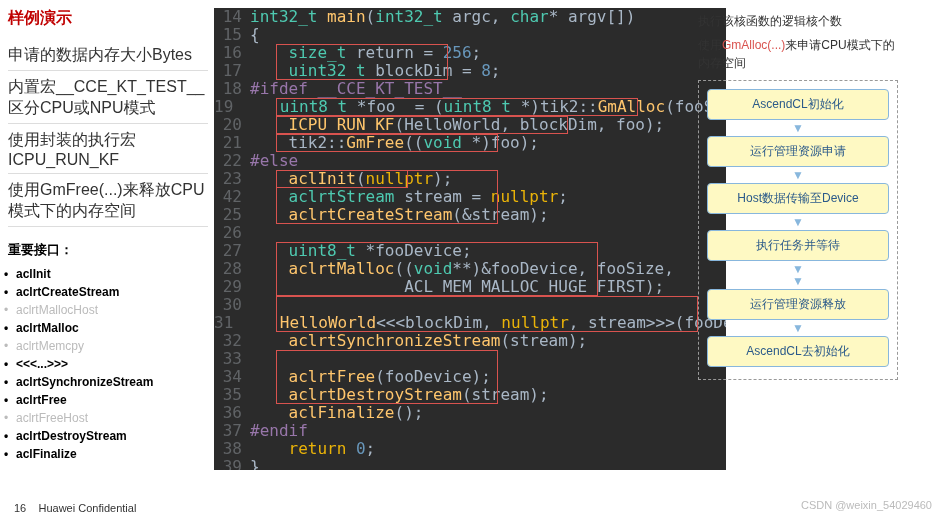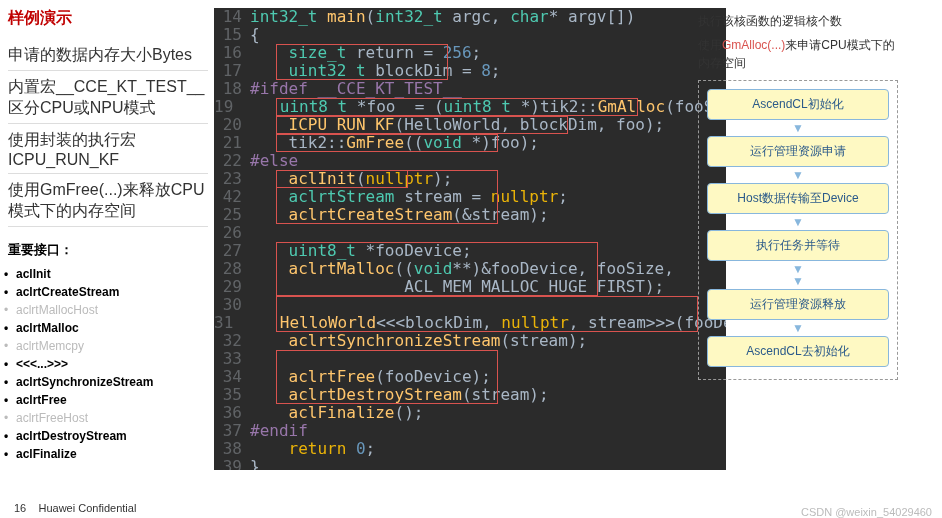--- a/index.html
+++ b/index.html
@@ -23,21 +23,21 @@
 .pre{color:#9876aa}
 .op{color:#a9b7c6}
 .framebox{position:absolute;border:1px solid #d9534f;pointer-events:none}
 .right-panel{position:absolute;left:698px;top:12px;width:200px}
 .note{font-size:12px;color:#333;margin-bottom:6px;line-height:1.5}
 .note .hl{color:#d9534f}
 .flow-container{border:1px dashed #999;padding:8px;margin-top:8px}
 .flow-box{background:#fef9c3;border:1px solid #88b7dd;border-radius:4px;padding:6px 8px;text-align:center;font-size:12px;margin-bottom:4px;color:#2b5a8a;position:relative}
 .flow-arrow{text-align:center;color:#88b7dd;font-size:12px;line-height:8px;margin-bottom:4px}
 .footer{position:absolute;bottom:4px;left:14px;font-size:11px;color:#333}
-.watermark{position:absolute;bottom:0;right:10px;font-size:11px;color:#bbb}
+.watermark{position:absolute;bottom:7px;right:10px;font-size:11px;color:#bbb}
 </style>
 </head>
 <body>
 
 <div class="left-panel">
   <div class="title">样例演示</div>
   <div id="annotations">
       <div class="annotation">申请的数据内存大小Bytes</div>
       <div class="annotation">内置宏__CCE_KT_TEST__区分CPU或NPU模式</div>
       <div class="annotation">使用封装的执行宏ICPU_RUN_KF</div>

